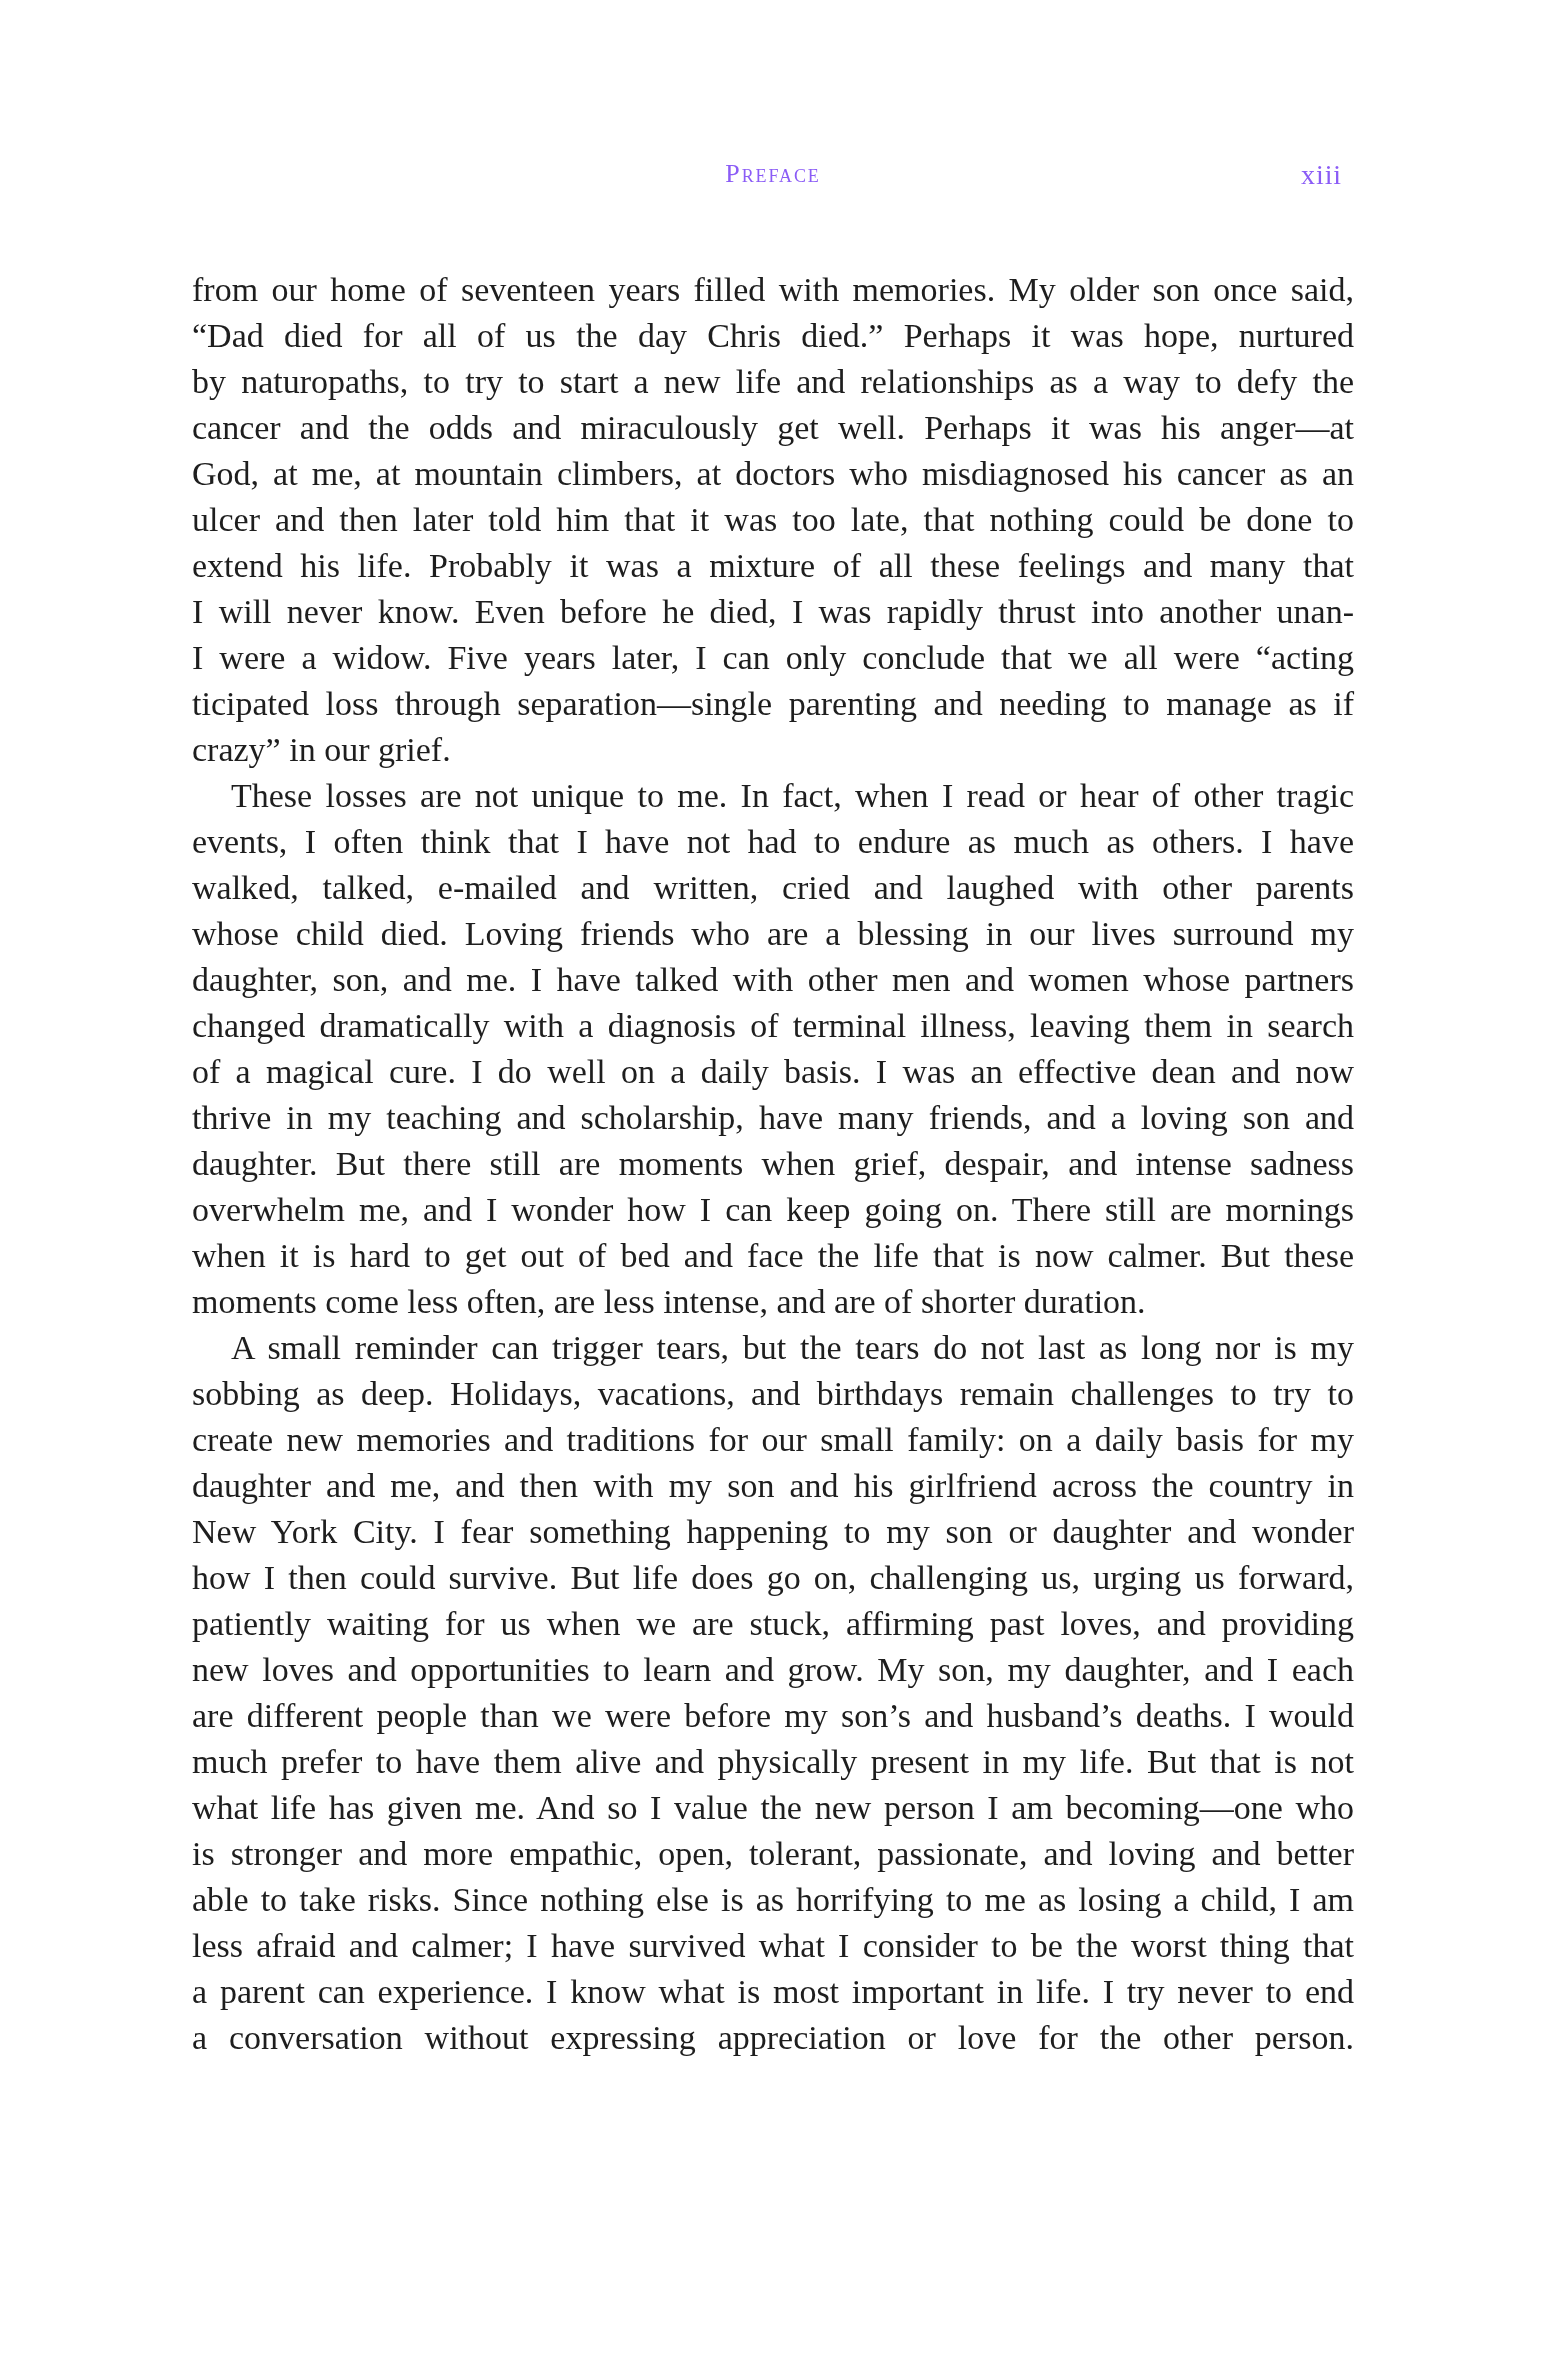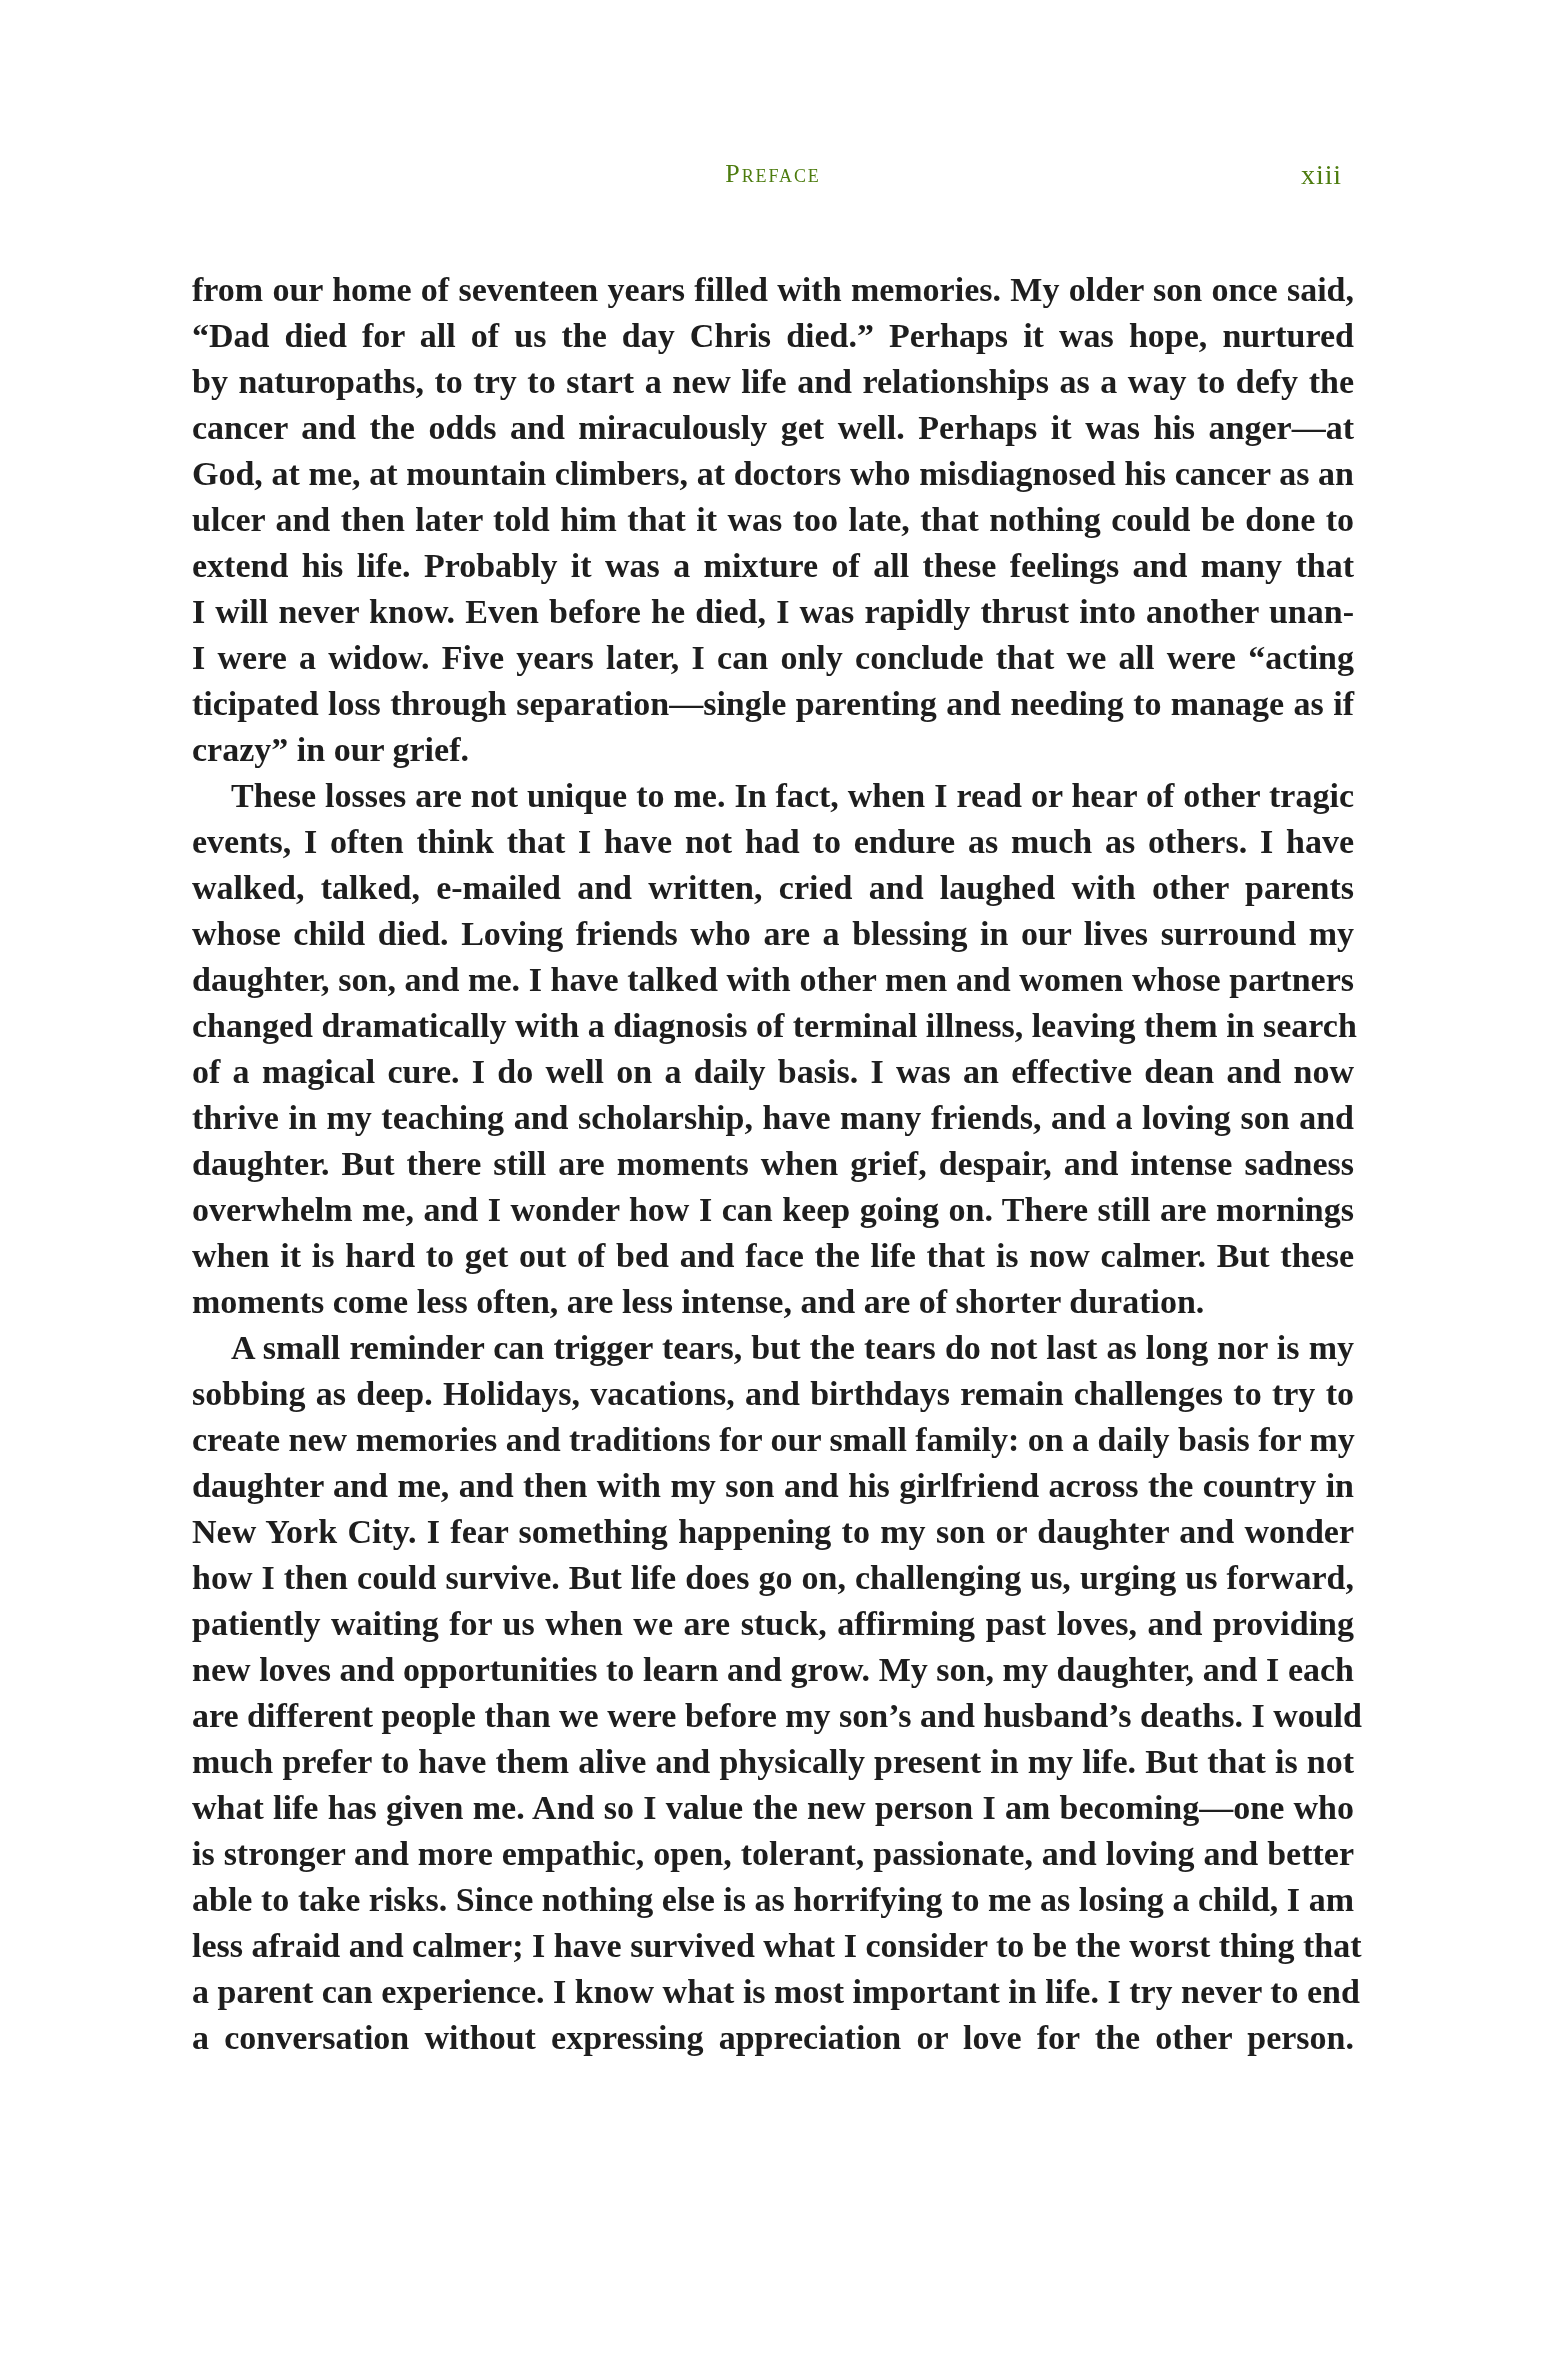--- a/index.html
+++ b/index.html
@@ -1,32 +1,32 @@
 <!DOCTYPE html>
 <html style="font-size:15px"><head>
 <meta charset="utf-8">
 <style>
   html, body { margin: 0; padding: 0; background: #ffffff; }
   body { width: 1561px; height: 2357px; position: relative; overflow: hidden; }
   .page { position: absolute; left: 0; top: 0; width: 1561px; height: 2357px; background: #fff; }
   .running-head {
     position: absolute; top: 159px; left: 192px; width: 1162px; height: 47px;
-    font-family: "Liberation Serif", "DejaVu Serif", serif; color: #4d7c0f;
+    font-family: "Liberation Serif", "DejaVu Serif", serif; color: #8b5cf6;
   }
   .rh-title {
     position: absolute; left: 0; right: 0; text-align: center; top: 0;
     font-variant: small-caps; font-size: 26px; letter-spacing: 1.9px;
   }
   .rh-folio { position: absolute; right: 12px; top: 0; font-size: 28px; letter-spacing: 0.9px; }
   .text-block {
     position: absolute; top: 267px; left: 192px; width: 1162px;
     font-family: "Liberation Serif", "DejaVu Serif", serif; font-size: 34px;
     line-height: 46px; color: #1e1e1e;
   }
-  .line { display: block; white-space: nowrap; text-align: justify; text-align-last: justify; height: 46px; overflow: visible; font-weight: bold; }
+  .line { display: block; white-space: nowrap; text-align: justify; text-align-last: justify; height: 46px; overflow: visible; }
   .line.last { text-align-last: left; }
   .line.indent { padding-left: 39px; }
 </style>
 </head>
 <body>
 
 <div class="page">
   <div class="running-head">
     <span class="rh-title">Preface</span>
     <span class="rh-folio">xiii</span>

